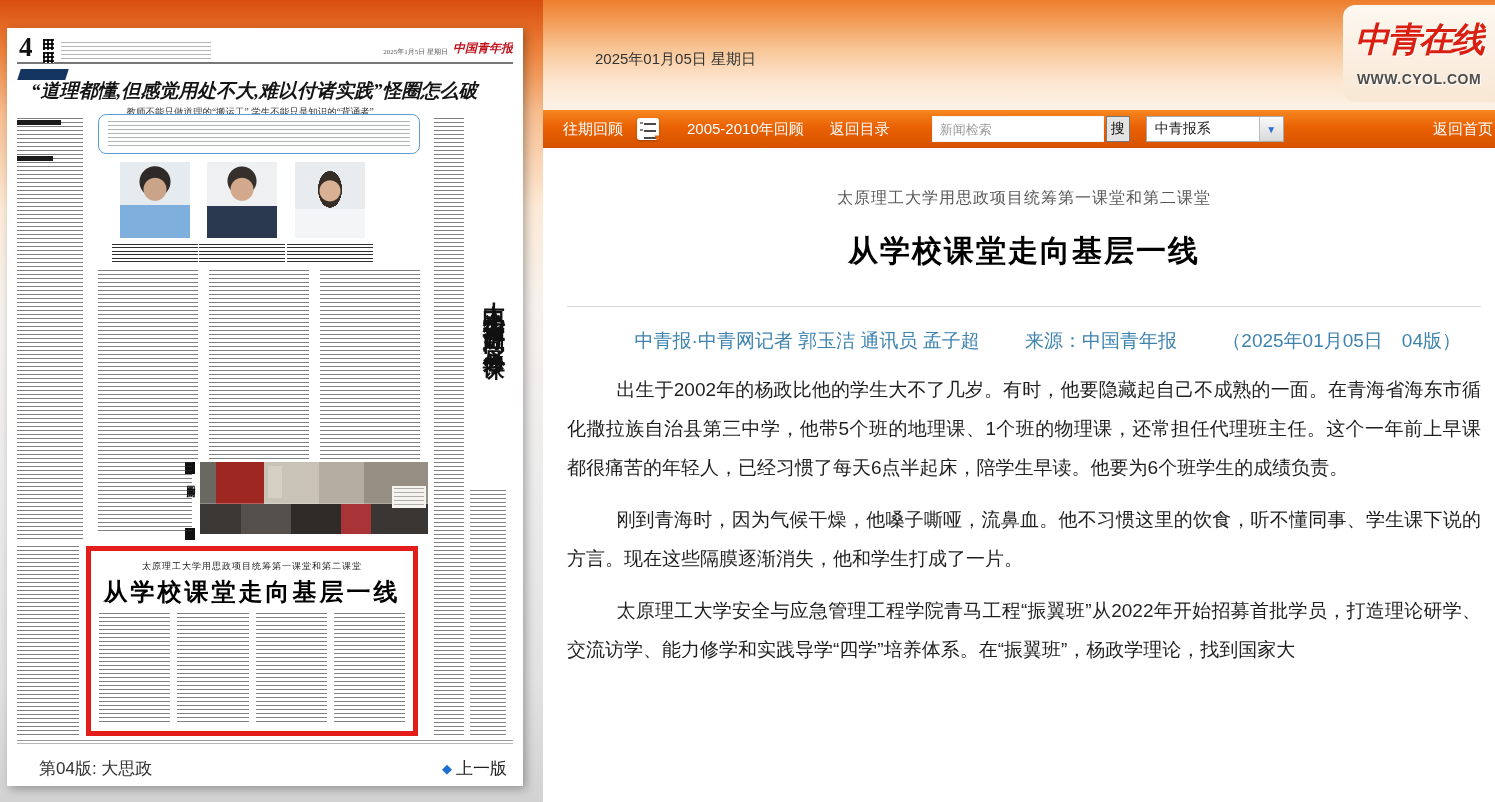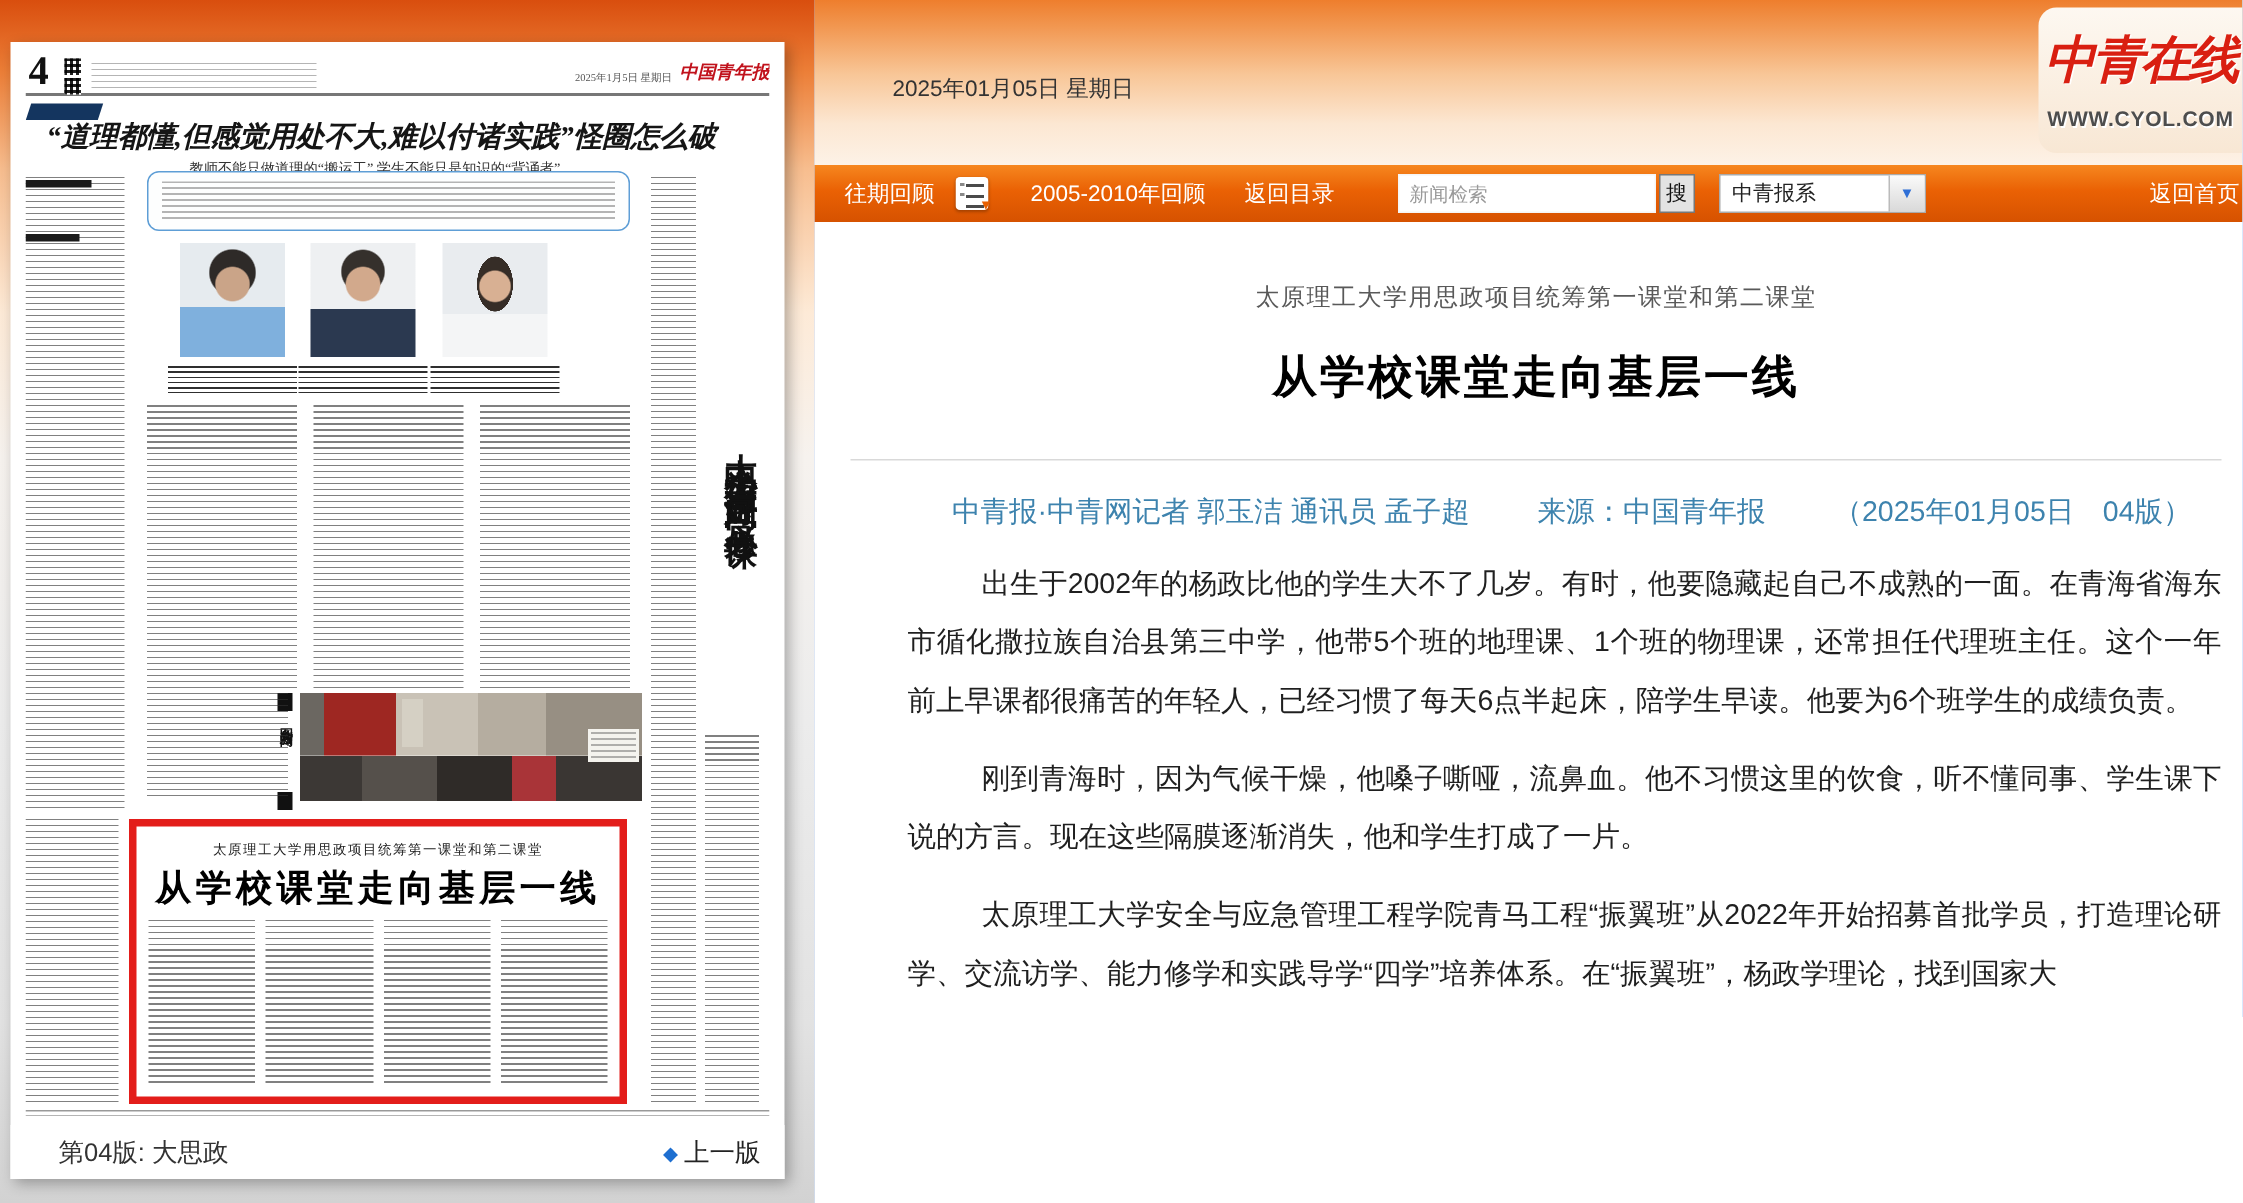--- a/index.html
+++ b/index.html
@@ -96,21 +96,21 @@
     font-family:"Liberation Sans", sans-serif; }
   .paper-nav .spacer { flex:1; }
   .prev-link { display:flex; align-items:center; gap:4px; color:#222; cursor:pointer; }
   .prev-ico { color:#1e6fd0; font-size:13px; }
 
   
   .right-panel { flex:1; display:flex; flex-direction:column; background:#3b82f6; min-width:0; }
   .rp-header { position:relative; height:110px; flex:0 0 110px;
     background:linear-gradient(180deg,#ee7e2d 0%,#f29a55 18%,#f8c697 45%,#fce7d2 75%,#fdf2e7 100%); }
   .rp-date { position:absolute; left:52px; top:50px; font-size:15px; color:#333; }
-  .rp-logo { position:absolute; right:0; top:5px; width:136px; height:97px; text-align:center;
+  .rp-logo { position:absolute; right:0; top:5px; width:152px; height:97px; text-align:center;
     background:linear-gradient(180deg,#fdf8f1,#f8e7d4); border-radius:12px 0 0 12px; padding-top:12px; }
   .rp-logo-cn { font-family:"Liberation Serif", serif; font-size:34px; font-weight:bold;
     font-style:italic; color:#d91f11; letter-spacing:-2px; text-shadow:1px 1px 0 #fff; }
   .rp-logo-url { margin-top:8px; font-size:14px; font-weight:bold; color:#4d4d4d;
     letter-spacing:.5px; text-shadow:1px 1px 0 #fff; }
 
   .rp-navbar { height:38px; flex:0 0 38px; display:flex; align-items:center; color:#fff;
     font-size:15px; padding-left:10px;
     background:linear-gradient(180deg,#f6871f 0%,#ea6104 45%,#d65200 100%); }
   .nav-link { padding:0 10px; white-space:nowrap; cursor:pointer; }
@@ -136,21 +136,21 @@
     justify-content:center; font-size:10px; }
   .nav-home { margin-left:auto; padding:0 2px 0 10px; white-space:nowrap; cursor:pointer; }
 
   .rp-content { flex:1; background:#fff; padding:40px 14px 0 24px; overflow:hidden; }
   .art-subtitle { text-align:center; font-size:16px; color:#595959; letter-spacing:1px; }
   .art-title { text-align:center; font-size:30px; font-weight:bold; color:#000;
                margin-top:22px; letter-spacing:2px; }
   .art-rule { border:none; border-top:1px solid #d9d9d9; margin:34px 0 0; }
   .art-byline { text-align:right; font-size:19px; color:#3d83ae; margin-top:21px; }
   .art-byline .seg { margin:0 20px; }
-  .art-body { margin-top:16px; font-size:19px; line-height:39px; color:#1f1f1f; text-align:justify;margin-left:38px; }
+  .art-body { margin-top:16px; font-size:19px; line-height:39px; color:#1f1f1f; text-align:justify; }
   .art-body p { margin:0 0 13px; text-indent:2.6em; }
 </style>
 </head>
 <body>
 
 <div class="page">
 
   <div class="left-panel">
     <div class="paper-card">
       <div class="np">

